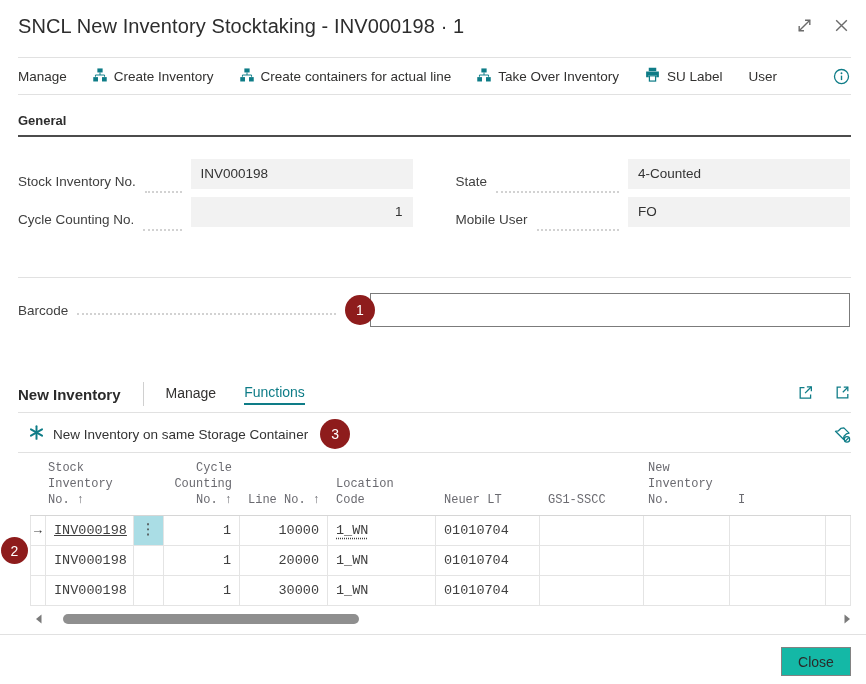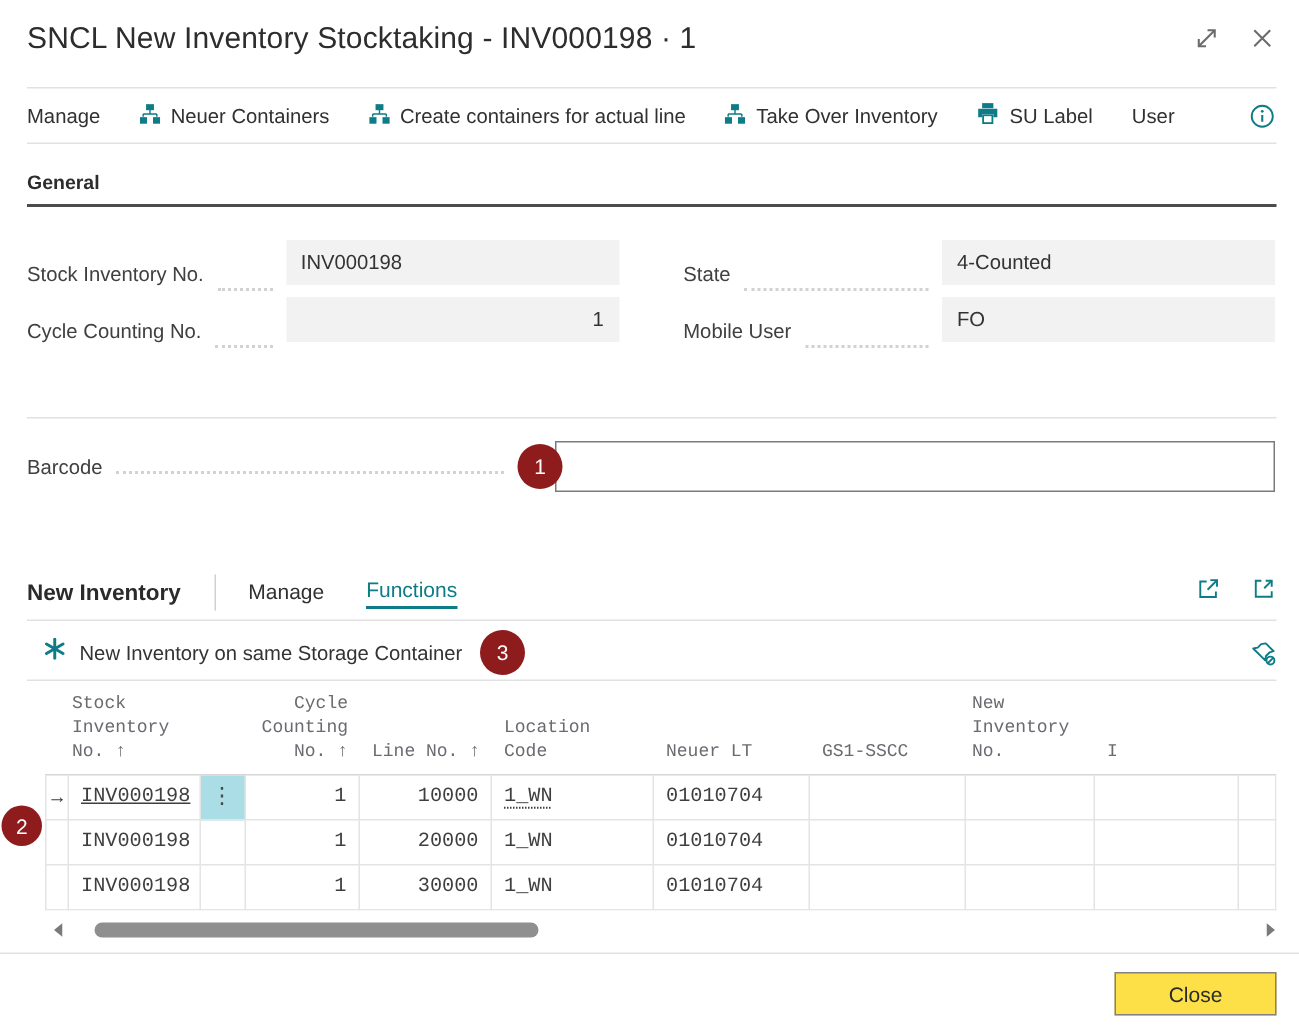--- a/index.html
+++ b/index.html
@@ -1,19 +1,19 @@
 <!DOCTYPE html>
 <html><head>
 <meta charset="utf-8">
 <style>
   * { margin:0; padding:0; box-sizing:border-box; }
   html,body { width:866px; height:684px; background:#fff; overflow:hidden;
     font-family:"Liberation Sans","DejaVu Sans",sans-serif; color:#333; position:relative; }
 
-  .hdr { display:flex; justify-content:space-between; align-items:center; padding:14px 16px 0 18px; }
+  .hdr { display:flex; justify-content:space-between; align-items:flex-end; padding:14px 16px 0 18px; }
   .title { font-size:20px; color:#2d2d2d; letter-spacing:.1px; }
   .win-icons { display:flex; gap:20px; margin-top:3px; }
   .win-icons svg { cursor:pointer; }
 
   .rule { border-top:1px solid #e1e1e1; margin:0 15px 0 18px; }
 
   .toolbar { display:flex; align-items:center; gap:26px; height:36px; padding:0 16px 0 18px; font-size:13.5px; color:#323130; }
   .tb-item { display:flex; align-items:center; gap:7px; cursor:pointer; white-space:nowrap; }
   .tb-info { margin-left:auto; cursor:pointer; display:flex; }
 
@@ -63,21 +63,21 @@
   .link-solid { text-decoration:underline; cursor:pointer; }
   .link-dotted { text-decoration:underline dotted; text-underline-offset:3px; cursor:pointer; }
 
   .hscroll { display:flex; align-items:center; height:14px; margin:6px 15px 0 35px; position:relative; }
   .hs-track { flex:1; height:12px; position:relative; }
   .hs-thumb { position:absolute; left:20px; top:1px; width:296px; height:10px; border-radius:5px; background:#8f8f8f; cursor:grab; }
   .hs-arrow { display:flex; cursor:pointer; }
 
   .footer-rule { border-top:1px solid #e1e1e1; margin-top:8px; }
   .footer { display:flex; justify-content:flex-end; padding:12px 15px 0; }
-  .close-btn { width:108px; height:29px; background:#fde047; border:1px solid #828282; font-size:14px; color:#2b2b2b;
+  .close-btn { width:70px; height:29px; background:#14b8a6; border:1px solid #828282; font-size:14px; color:#2b2b2b;
     display:flex; align-items:center; justify-content:center; cursor:pointer; font-family:inherit; }
 
   .badge-abs { position:absolute; left:1px; top:537px; width:27px; height:27px; min-width:27px; z-index:3; }
 </style>
 </head>
 <body>
 
 <div class="hdr">
   <div class="title">SNCL New Inventory Stocktaking - INV000198 · 1</div>
   <div class="win-icons">
@@ -104,21 +104,21 @@
   </span>
   <span class="tb-item">
     <span>
       <svg width="14" height="14" viewBox="0 0 16 16">
         <rect x="5" y="0.5" width="6" height="4.6" fill="#0e7c87"></rect>
         <path d="M8 5v3M2.8 8h10.4M2.8 8v2M13.2 8v2" stroke="#0e7c87" stroke-width="1.1" fill="none"></path>
         <rect x="0.3" y="10.4" width="5.4" height="5" fill="#0e7c87"></rect>
         <rect x="10.3" y="10.4" width="5.4" height="5" fill="#0e7c87"></rect>
       </svg>
     </span>
-    <span>Neuer Containers</span>
+    <span>Create Inventory</span>
   </span>
   <span class="tb-item">
     <span>
       <svg width="14" height="14" viewBox="0 0 16 16">
         <rect x="5" y="0.5" width="6" height="4.6" fill="#0e7c87"></rect>
         <path d="M8 5v3M2.8 8h10.4M2.8 8v2M13.2 8v2" stroke="#0e7c87" stroke-width="1.1" fill="none"></path>
         <rect x="0.3" y="10.4" width="5.4" height="5" fill="#0e7c87"></rect>
         <rect x="10.3" y="10.4" width="5.4" height="5" fill="#0e7c87"></rect>
       </svg>
     </span>

